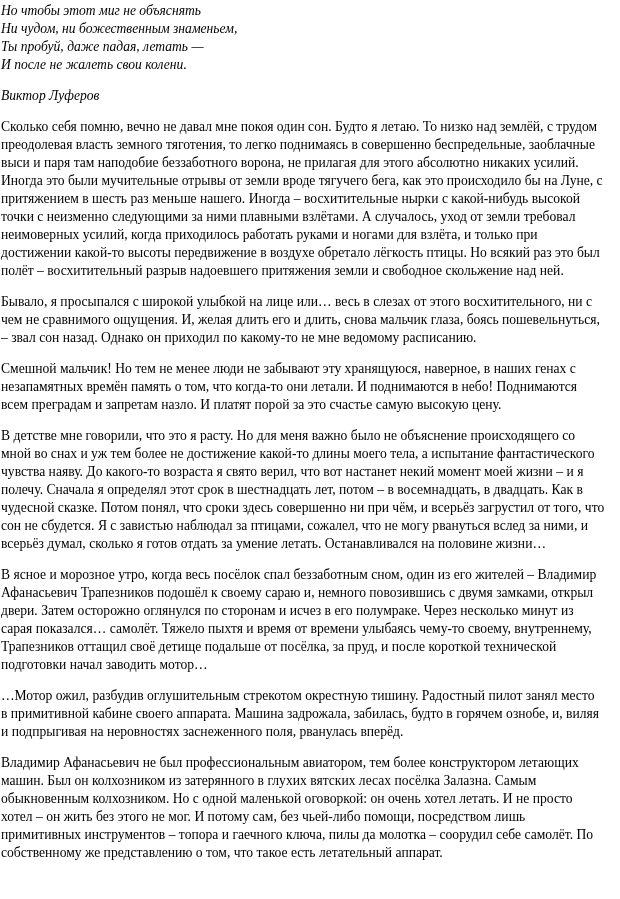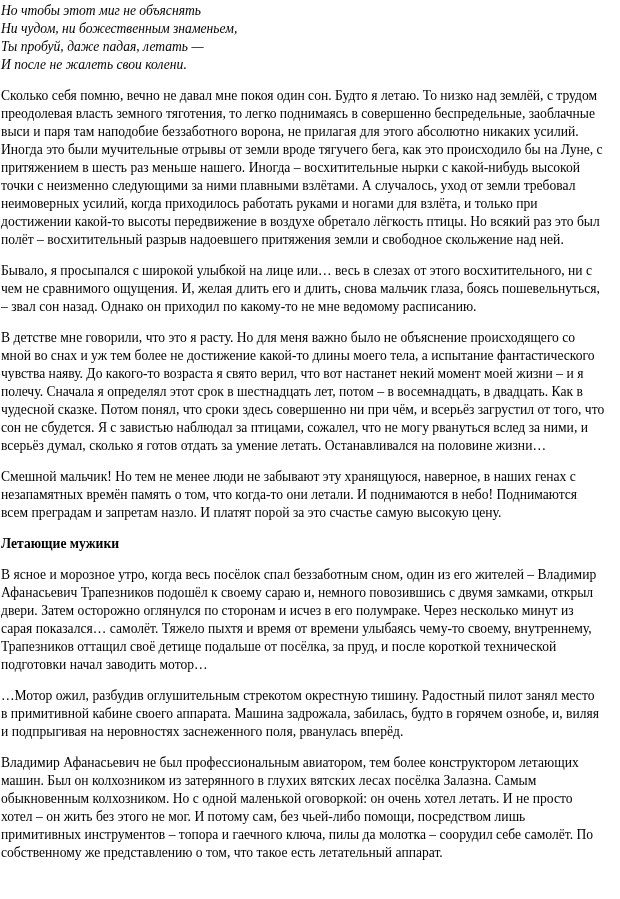--- a/index.html
+++ b/index.html
@@ -41,48 +41,48 @@
 </head>
 <body>
 
 <div class="page">
 
   <div class="block poem">Но чтобы этот миг не объяснять
 Ни чудом, ни божественным знаменьем,
 Ты пробуй, даже падая, летать —
 И после не жалеть свои колени.</div>
 
+  <div class="block author">Виктор Луферов</div>
 
   <div class="block">Сколько себя помню, вечно не давал мне покоя один сон. Будто я летаю. То низко над землёй, с трудом
 преодолевая власть земного тяготения, то легко поднимаясь в совершенно беспредельные, заоблачные
 выси и паря там наподобие беззаботного ворона, не прилагая для этого абсолютно никаких усилий.
 Иногда это были мучительные отрывы от земли вроде тягучего бега, как это происходило бы на Луне, с
 притяжением в шесть раз меньше нашего. Иногда – восхитительные нырки с какой-нибудь высокой
 точки с неизменно следующими за ними плавными взлётами. А случалось, уход от земли требовал
 неимоверных усилий, когда приходилось работать руками и ногами для взлёта, и только при
 достижении какой-то высоты передвижение в воздухе обретало лёгкость птицы. Но всякий раз это был
 полёт – восхитительный разрыв надоевшего притяжения земли и свободное скольжение над ней.</div>
 
   <div class="block">Бывало, я просыпался с широкой улыбкой на лице или… весь в слезах от этого восхитительного, ни с
 чем не сравнимого ощущения. И, желая длить его и длить, снова мальчик глаза, боясь пошевельнуться,
 – звал сон назад. Однако он приходил по какому-то не мне ведомому расписанию.</div>
 
+  <div class="block">Смешной мальчик! Но тем не менее люди не забывают эту хранящуюся, наверное, в наших генах с
+незапамятных времён память о том, что когда-то они летали. И поднимаются в небо! Поднимаются
+всем преградам и запретам назло. И платят порой за это счастье самую высокую цену.</div>
+
   <div class="block">В детстве мне говорили, что это я расту. Но для меня важно было не объяснение происходящего со
 мной во снах и уж тем более не достижение какой-то длины моего тела, а испытание фантастического
 чувства наяву. До какого-то возраста я свято верил, что вот настанет некий момент моей жизни – и я
 полечу. Сначала я определял этот срок в шестнадцать лет, потом – в восемнадцать, в двадцать. Как в
 чудесной сказке. Потом понял, что сроки здесь совершенно ни при чём, и всерьёз загрустил от того, что
 сон не сбудется. Я с завистью наблюдал за птицами, сожалел, что не могу рвануться вслед за ними, и
 всерьёз думал, сколько я готов отдать за умение летать. Останавливался на половине жизни…</div>
 
-  <div class="block">Смешной мальчик! Но тем не менее люди не забывают эту хранящуюся, наверное, в наших генах с
-незапамятных времён память о том, что когда-то они летали. И поднимаются в небо! Поднимаются
-всем преградам и запретам назло. И платят порой за это счастье самую высокую цену.</div>
-
-  <div class="block section-heading">Летающие мужики</div>
 
   <div class="block">В ясное и морозное утро, когда весь посёлок спал беззаботным сном, один из его жителей – Владимир
 Афанасьевич Трапезников подошёл к своему сараю и, немного повозившись с двумя замками, открыл
 двери. Затем осторожно оглянулся по сторонам и исчез в его полумраке. Через несколько минут из
 сарая показался… самолёт. Тяжело пыхтя и время от времени улыбаясь чему-то своему, внутреннему,
 Трапезников оттащил своё детище подальше от посёлка, за пруд, и после короткой технической
 подготовки начал заводить мотор…</div>
 
   <div class="block">…Мотор ожил, разбудив оглушительным стрекотом окрестную тишину. Радостный пилот занял место
 в примитивной кабине своего аппарата. Машина задрожала, забилась, будто в горячем ознобе, и, виляя

